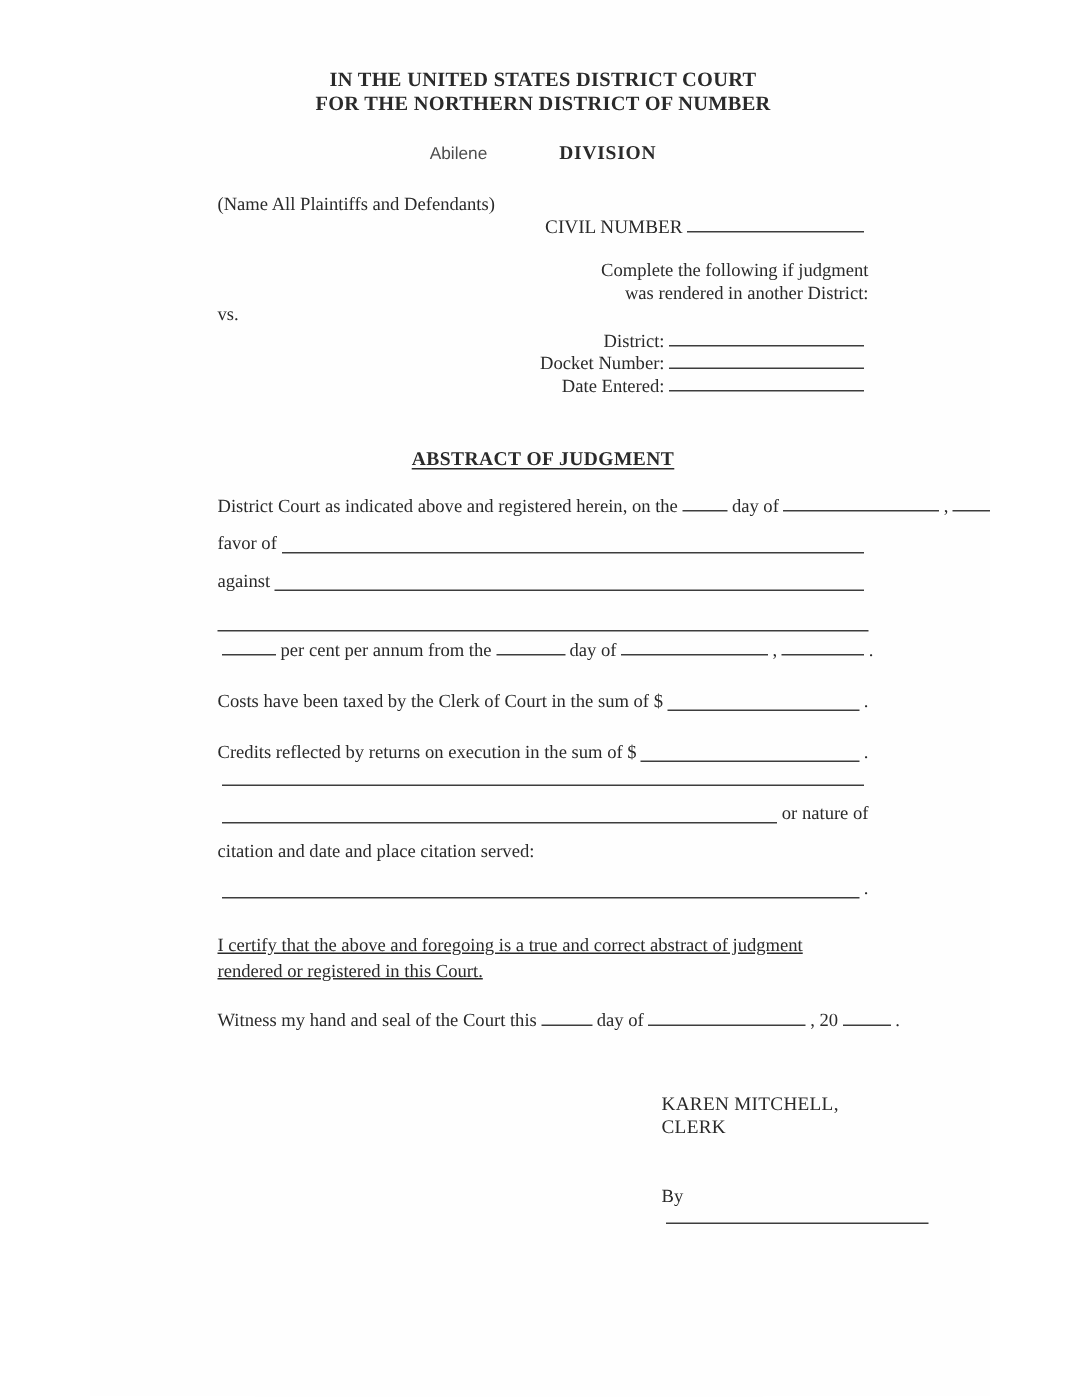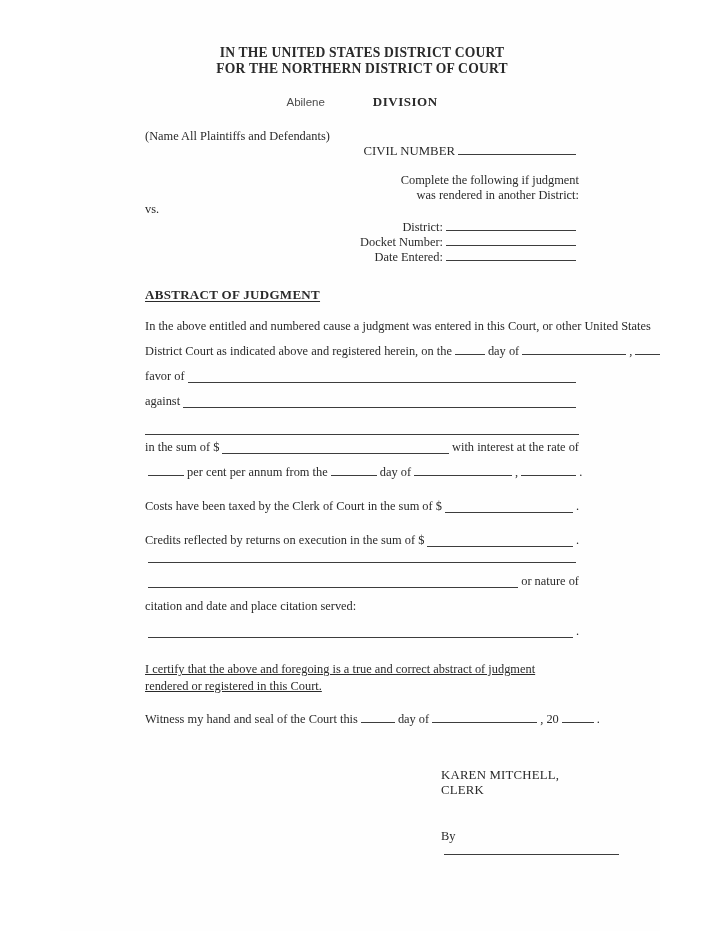--- a/index.html
+++ b/index.html
@@ -30,21 +30,21 @@
   .district-row { top: 91px; }
   .docket-row { top: 106px; }
   .date-row { top: 121px; }
 
   .blank { display: inline-block; height: 1px; border-bottom: 1px solid #3d3d3d; margin: 0 3px; }
   .w118 { width: 118px; } .w130 { width: 130px; }
   .w30 { width: 30px; } .w104 { width: 104px; } .w40 { width: 40px; }
   .w36 { width: 36px; } .w46 { width: 46px; } .w98 { width: 98px; } .w55 { width: 55px; }
   .w34 { width: 34px; } .w105 { width: 105px; } .w32 { width: 32px; } .w175 { width: 175px; }
 
-  .doc-title-wrap { margin-top: 17px; text-align: left; }
+  .doc-title-wrap { margin-top: 28px; text-align: center; }
   .doc-title { font-weight: bold; font-size: 13px; text-decoration: underline; text-underline-offset: 2px; letter-spacing: 0.3px; }
 
   .body-block { margin-top: 11px; }
   .line { line-height: 25px; white-space: nowrap; }
   .jlast { text-align: justify; text-align-last: justify; }
   .fline { display: flex; align-items: baseline; line-height: 25px; }
   .fill { flex: 1 1 auto; height: 0; border-bottom: 1px solid #3d3d3d; align-self: flex-end; margin: 0 3px 6px 3px; }
   .rule { height: 14px; border-bottom: 1px solid #3d3d3d; margin-top: 6px; }
   .gap-sm { margin-top: 9px; }
   .nowrap-tail { white-space: nowrap; }
@@ -57,21 +57,21 @@
   .by-row { margin-top: 31px; line-height: 15px; }
   .deputy { padding-left: 42px; line-height: 16px; }
 </style>
 </head>
 <body>
 
 <div class="page">
 
   <div class="court-title">
     <div>IN THE UNITED STATES DISTRICT COURT</div>
-    <div>FOR THE NORTHERN DISTRICT OF COURT</div>
+    <div>FOR THE NORTHERN DISTRICT OF NUMBER</div>
   </div>
 
   <div class="division-row">
     <span class="division-value">Abilene</span>
     <span class="division-label">DIVISION</span>
   </div>
 
   <div class="caption-block">
     <div class="parties-note">(Name All Plaintiffs and Defendants)</div>
     <div class="rrow civil-row">
@@ -93,37 +93,31 @@
       <span>Date Entered:</span>
       <span class="blank w130"></span>
     </div>
   </div>
 
   <div class="doc-title-wrap">
     <span class="doc-title">ABSTRACT OF JUDGMENT</span>
   </div>
 
   <div class="body-block">
-    <div class="line jlast">In the above entitled and numbered cause a judgment was entered in this Court, or other United States</div>
     <div class="line"><span>District Court as indicated above and registered herein, on the</span><span class="blank w30"></span><span>day of</span><span class="blank w104"></span><span>,</span><span class="blank w40"></span><span>, in</span></div>
     <div class="fline">
       <span>favor of</span>
       <span class="fill"></span>
     </div>
     <div class="fline">
       <span>against</span>
       <span class="fill"></span>
     </div>
     <div class="rule"></div>
 
-    <div class="fline">
-      <span class="nowrap-tail">in the sum of $</span>
-      <span class="fill"></span>
-      <span class="nowrap-tail">with interest at the rate of</span>
-    </div>
     <div class="line"><span class="blank w36"></span><span>per cent per annum from the</span><span class="blank w46"></span><span>day of</span><span class="blank w98"></span><span>,</span><span class="blank w55"></span><span>.</span></div>
 
     <div class="fline gap-sm">
       <span class="nowrap-tail">Costs have been taxed by the Clerk of Court in the sum of $</span>
       <span class="fill"></span>
       <span>.</span>
     </div>
 
     <div class="fline gap-sm">
       <span class="nowrap-tail">Credits reflected by returns on execution in the sum of $</span>

